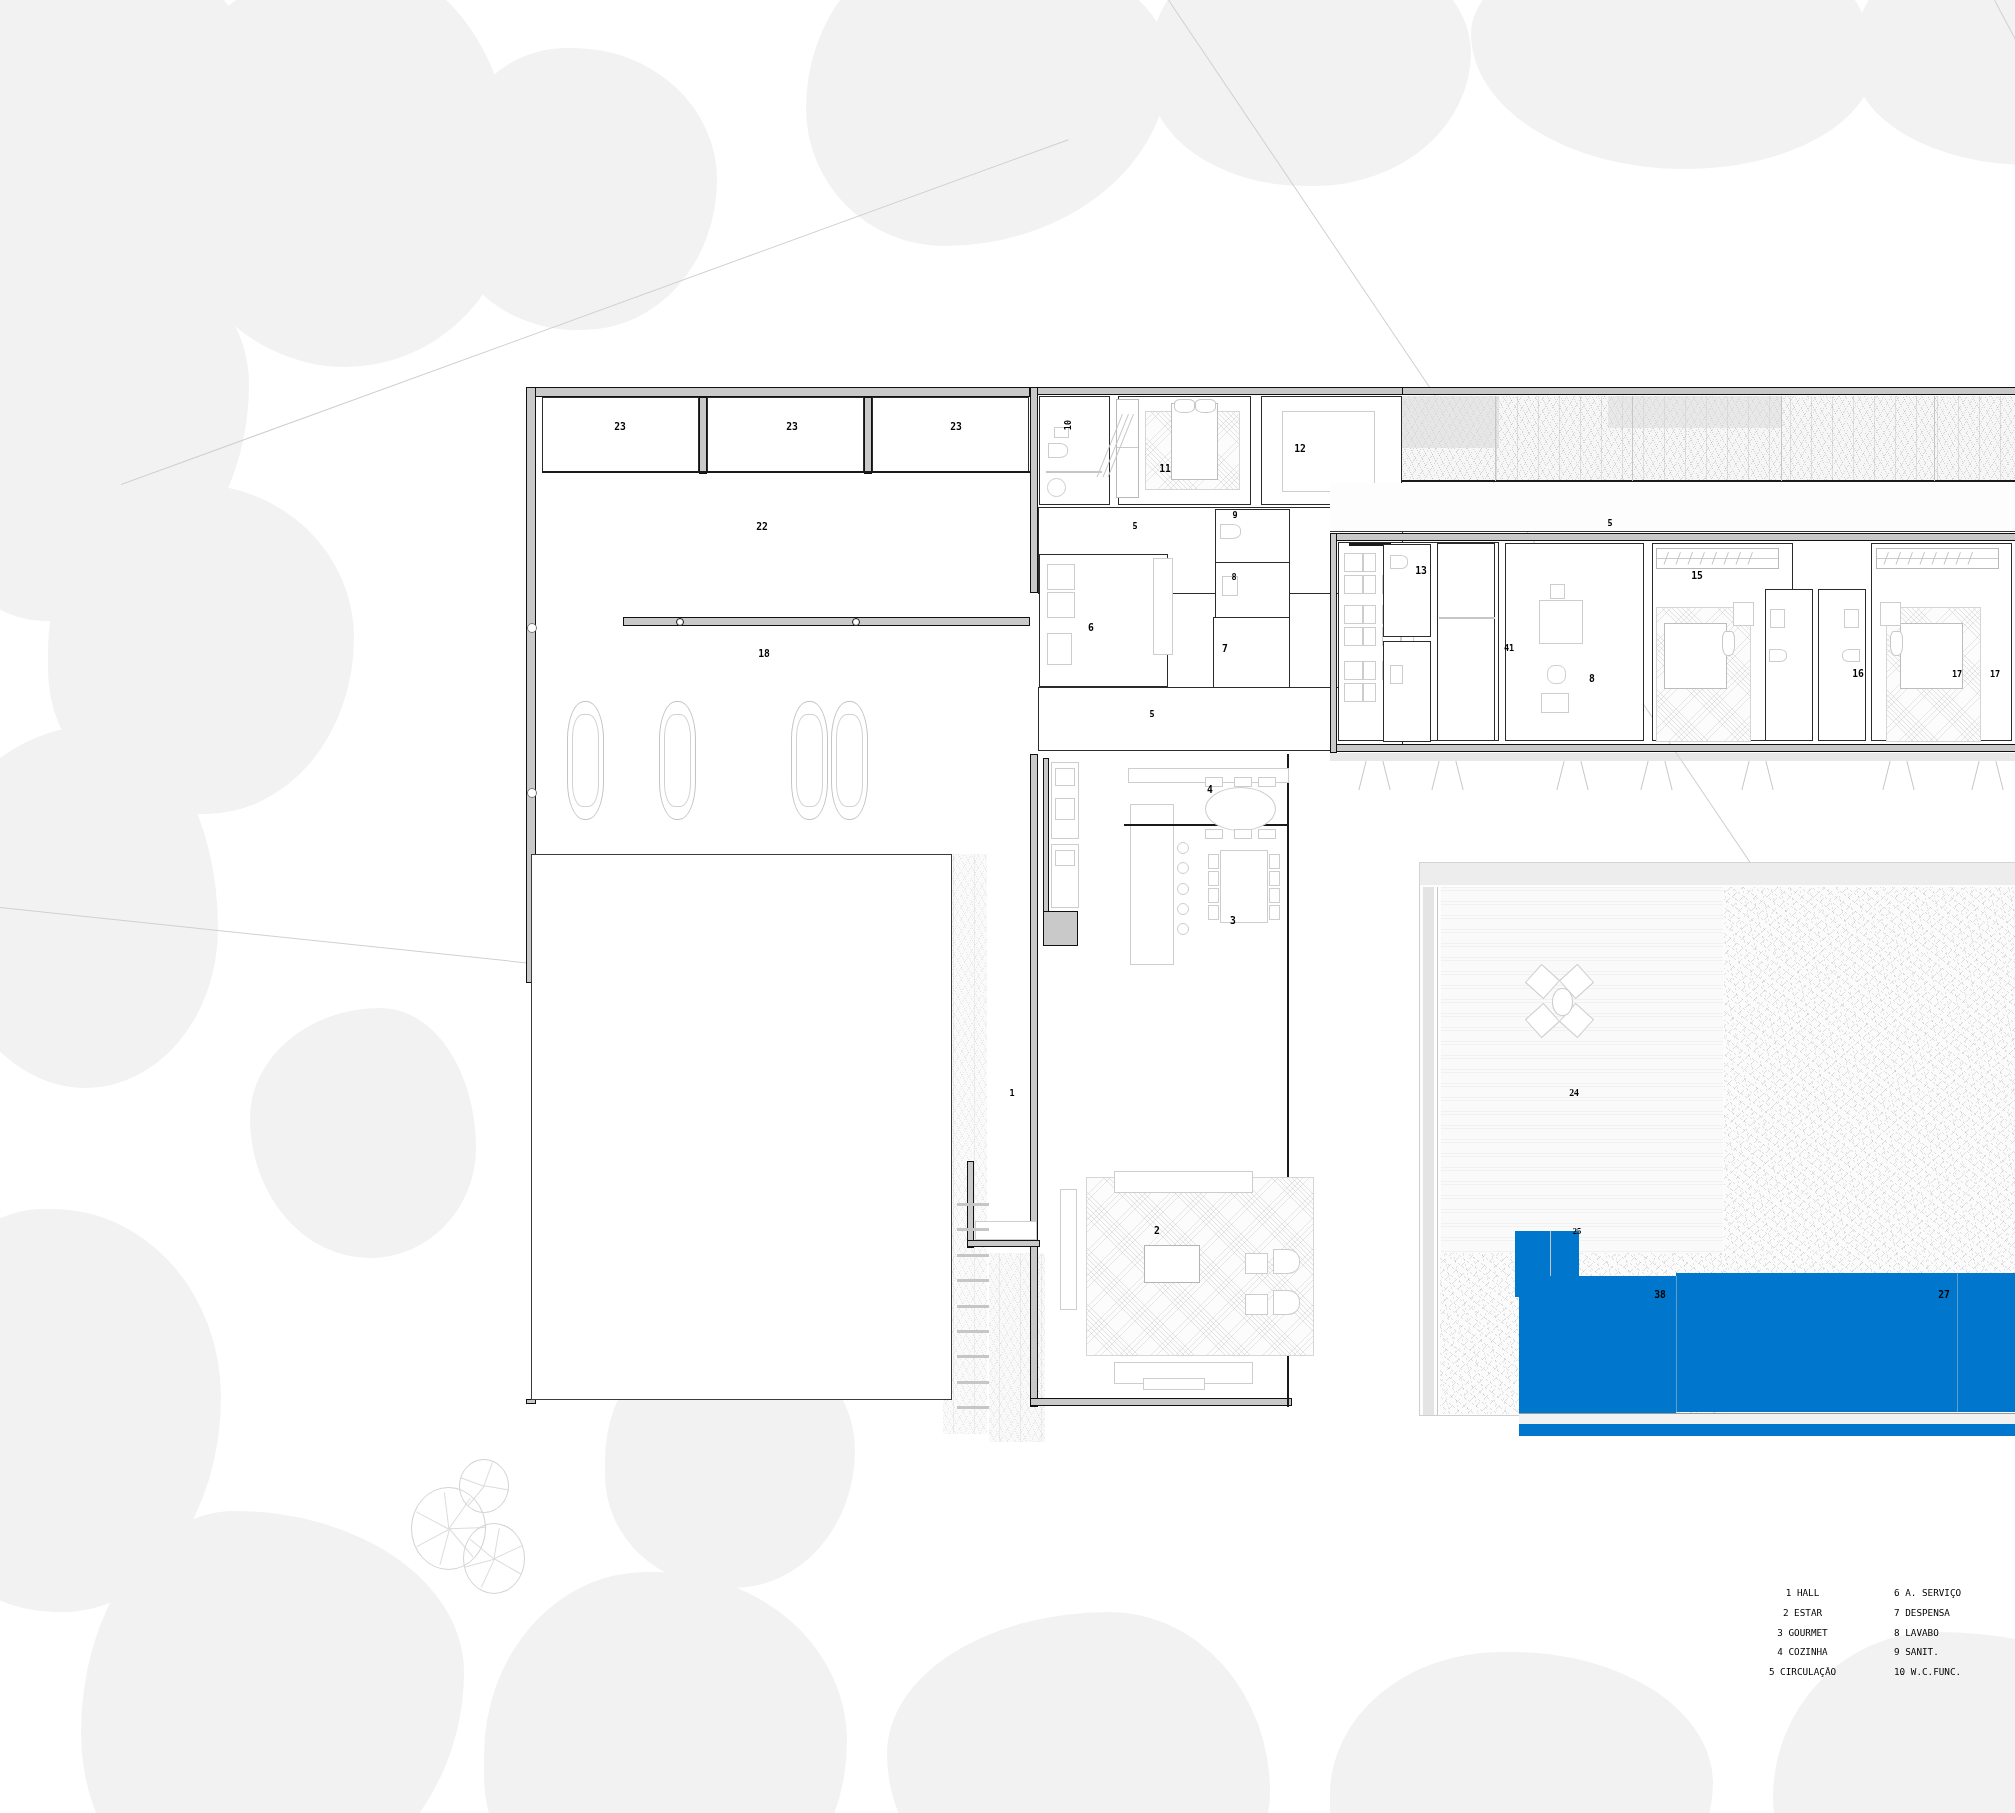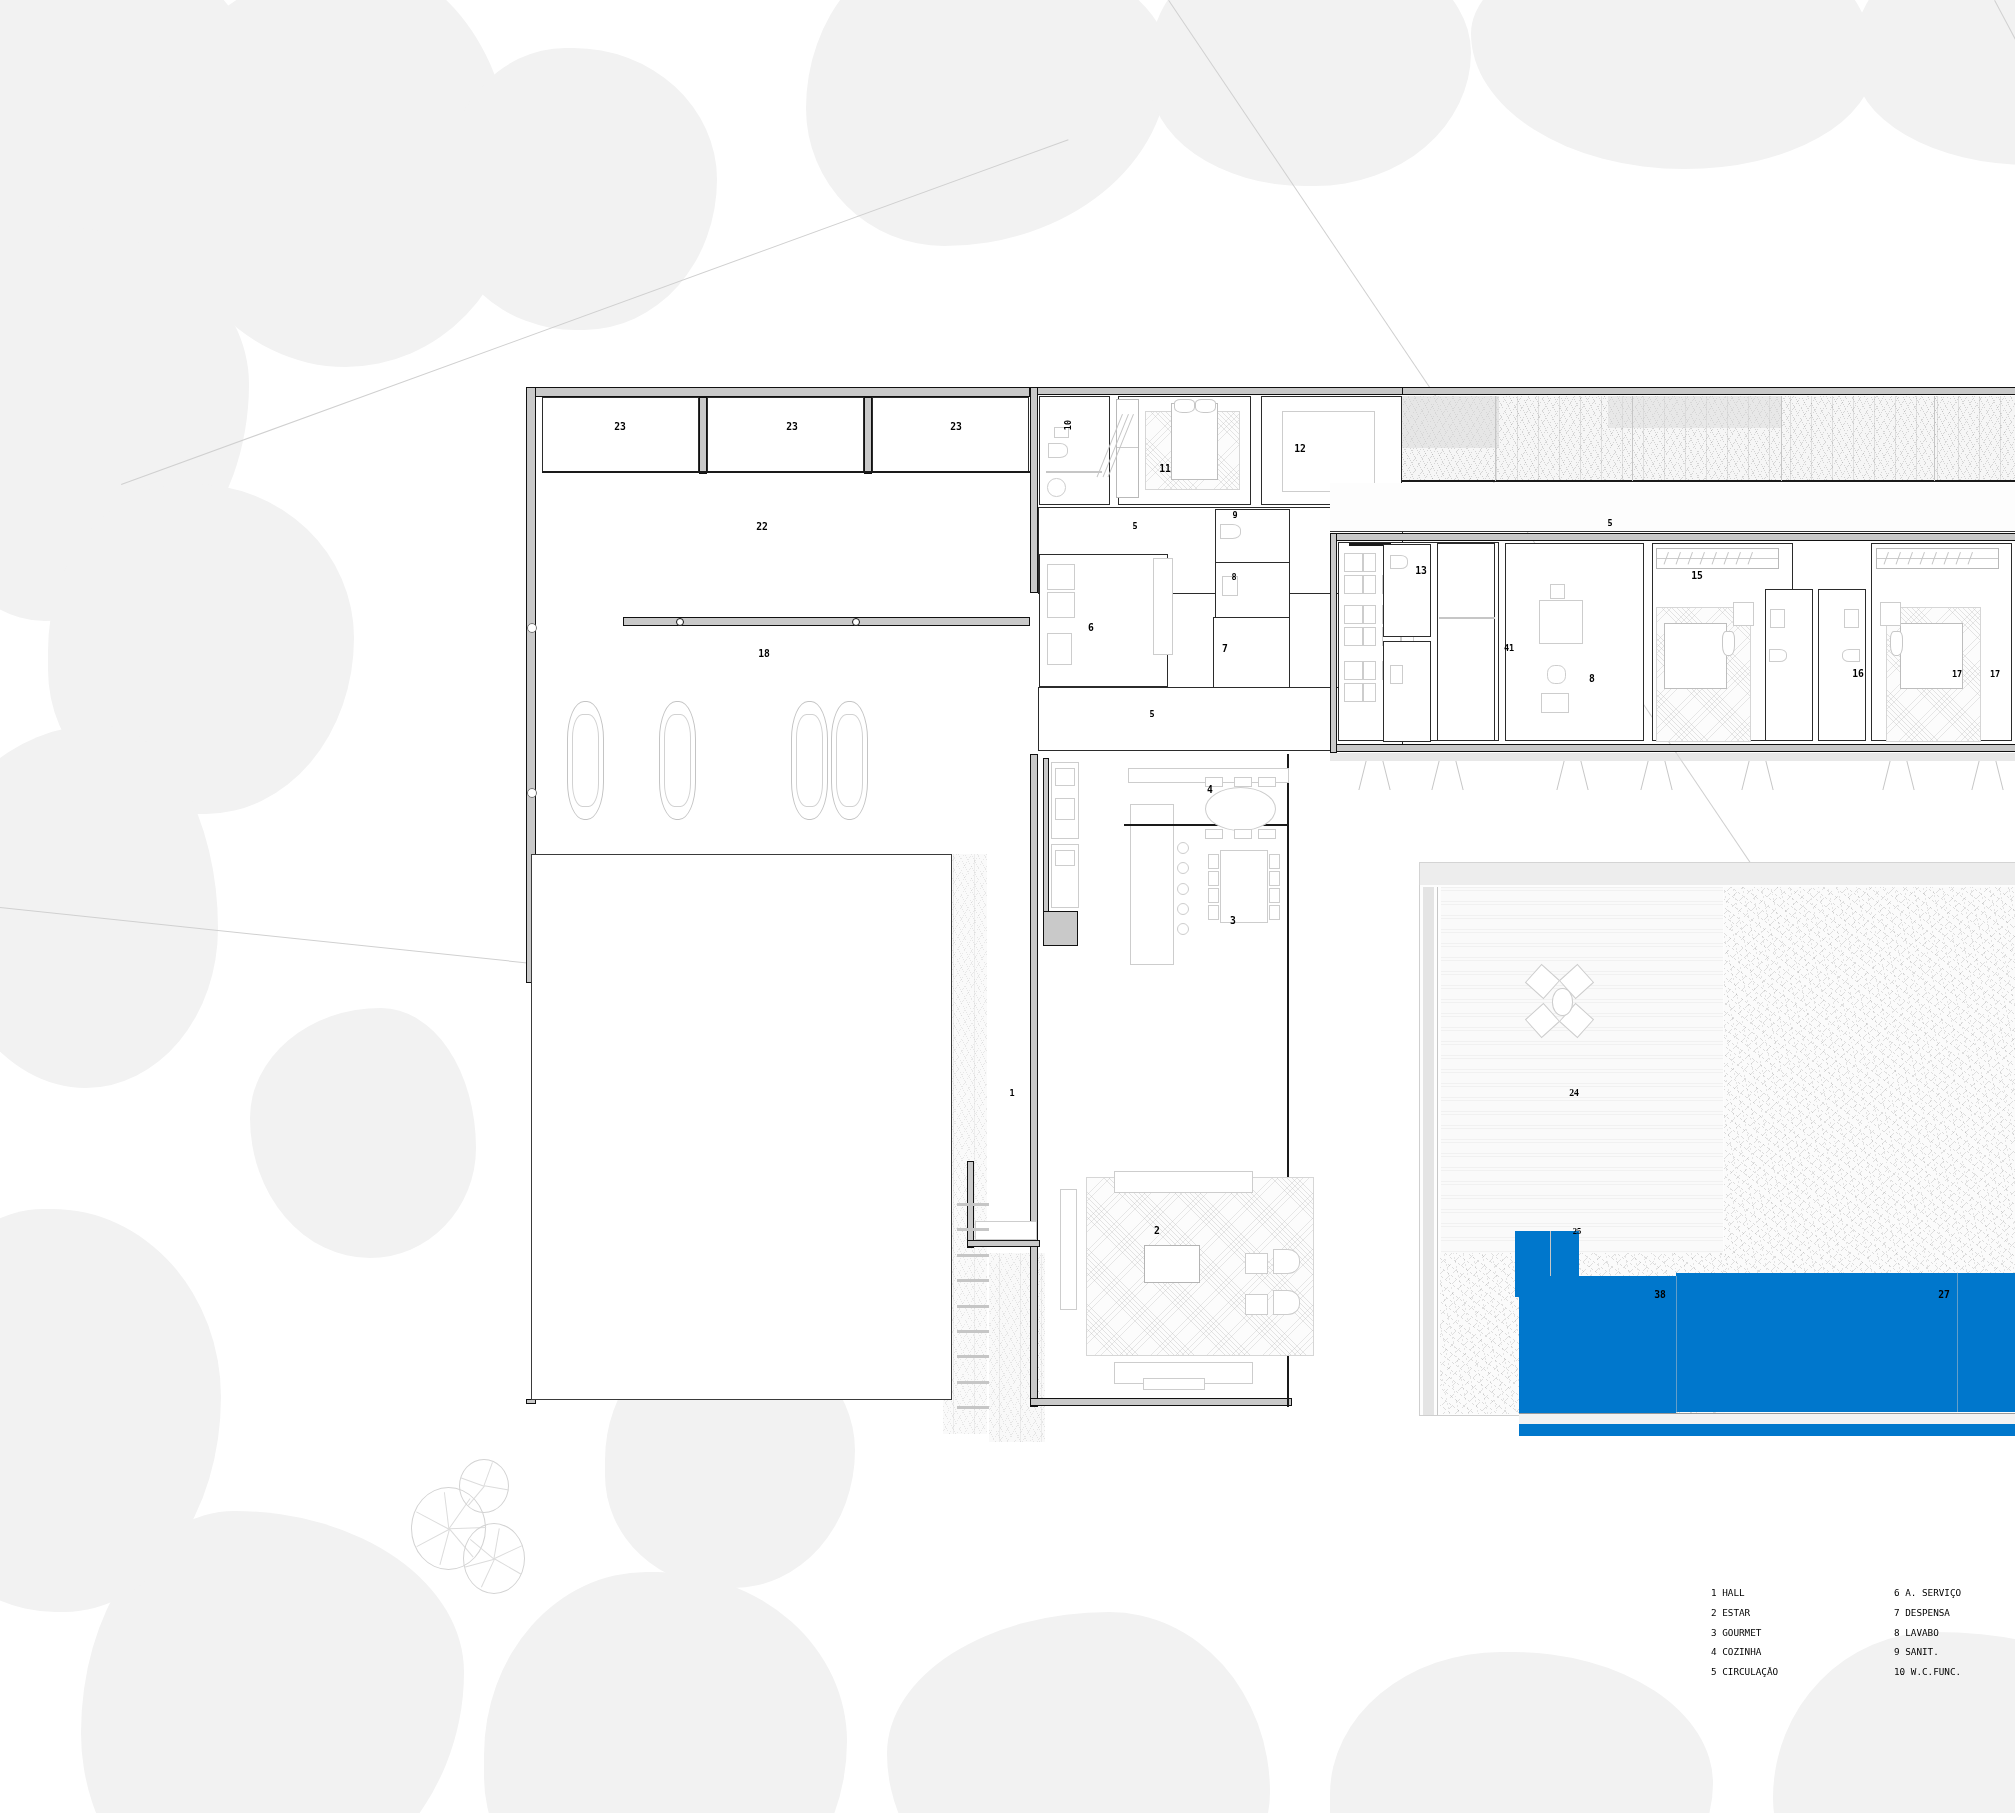--- a/index.html
+++ b/index.html
@@ -475,21 +475,21 @@
       <div class="lbl m" style="left: 1858px; top: 674px; transform: translate(-50%, -50%);">16</div>
       <div class="lbl s" style="left: 1957px; top: 674px; transform: translate(-50%, -50%);">17</div>
       <div class="lbl s" style="left: 1995px; top: 674px; transform: translate(-50%, -50%);">17</div>
       <div class="lbl m" style="left: 1574px; top: 1093px; transform: translate(-50%, -50%); font-family: Liberation Serif, serif;">24</div>
       <div class="lbl s" style="left: 1577px; top: 1231px; transform: translate(-50%, -50%); font-family: Liberation Serif, serif;">25</div>
       <div class="lbl m" style="left: 1660px; top: 1295px; transform: translate(-50%, -50%);">38</div>
       <div class="lbl m" style="left: 1944px; top: 1295px; transform: translate(-50%, -50%);">27</div>
     </div>
 
   <div id="legend" style="left:1711px;top:1588px;">
-      <div class="legcol" style="width: 183px;">
+      <div class="legcol" style="width: 183px; text-align: center;">
         <div class="legitem">1 HALL</div>
         <div class="legitem">2 ESTAR</div>
         <div class="legitem">3 GOURMET</div>
         <div class="legitem">4 COZINHA</div>
         <div class="legitem">5 CIRCULAÇÃO</div>
       </div>
       <div class="legcol" style="width: 183px;">
         <div class="legitem">6 A. SERVIÇO</div>
         <div class="legitem">7 DESPENSA</div>
         <div class="legitem">8 LAVABO</div>

